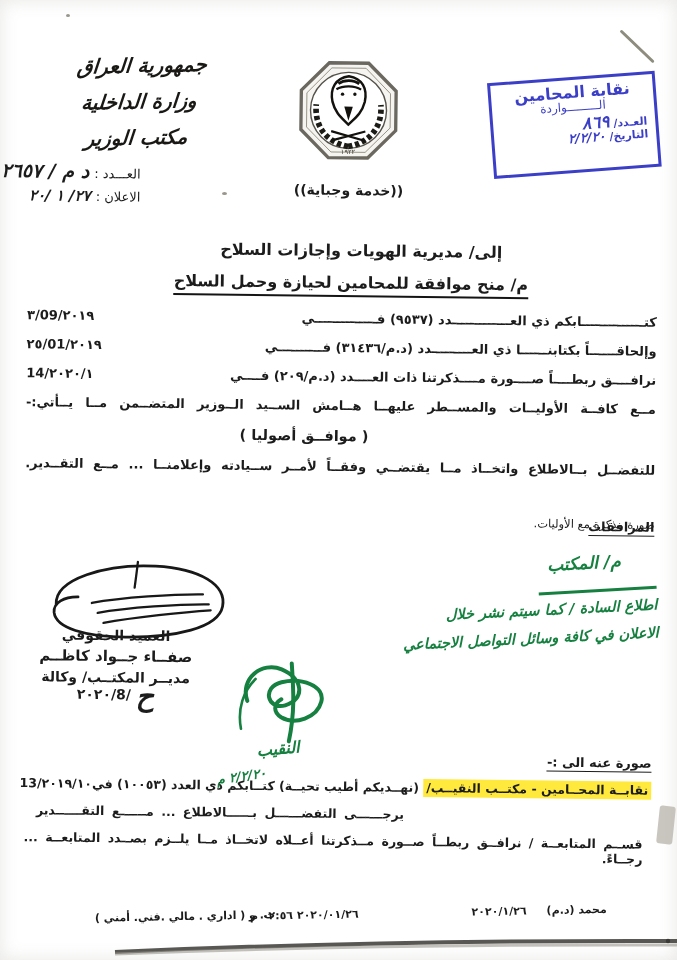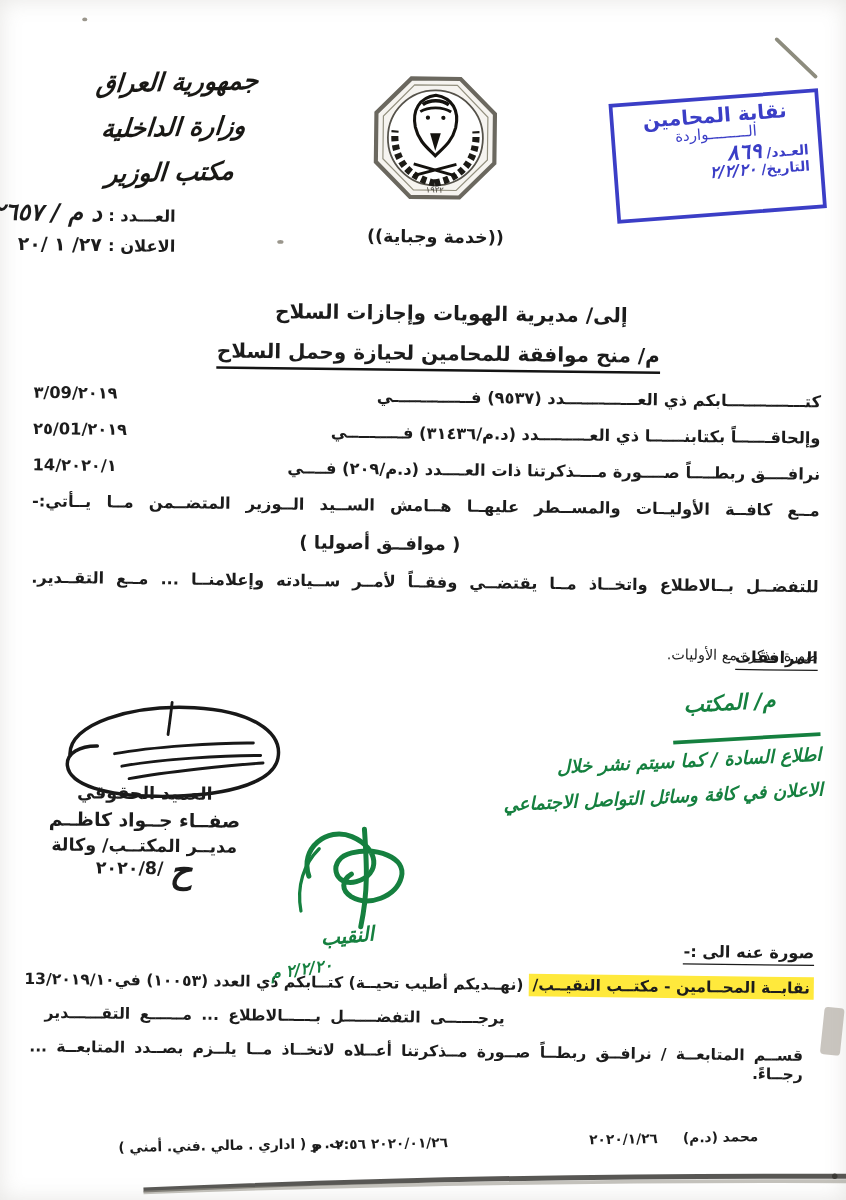--- a/index.html
+++ b/index.html
@@ -20,23 +20,23 @@
   
   .letterhead{
     left:42px;top:50px;width:185px;text-align:center;
     font-weight:700;font-size:20px;line-height:1.8;
     font-style:italic;transform:rotate(-2deg) skewX(-6deg);
     color:#191815;
   }
   
   .refblock{right:540px;top:163px;white-space:nowrap;text-align:right;}
   .refblock .row{margin-bottom:4px;}
-  .reflabel{font-weight:700;font-size:13px;}
+  .reflabel{font-weight:400;font-size:13px;}
   .hand{font-style:italic;font-weight:600;font-size:19px;letter-spacing:2px;}
-  .hand-sm{font-weight:600;font-size:15px;letter-spacing:2px;}
+  .hand-sm{font-style:italic;font-weight:600;font-size:15px;letter-spacing:2px;}
 
   
   .emblem{left:287px;top:56px;width:114px;height:120px;}
   .emblem-caption{left:278px;top:182px;width:134px;text-align:center;font-weight:700;font-size:14px;}
 
   
   .stamp{
     left:486px;top:74px;width:168px;height:96px;
     transform:rotate(-5deg);
     border:3px solid var(--stamp);

